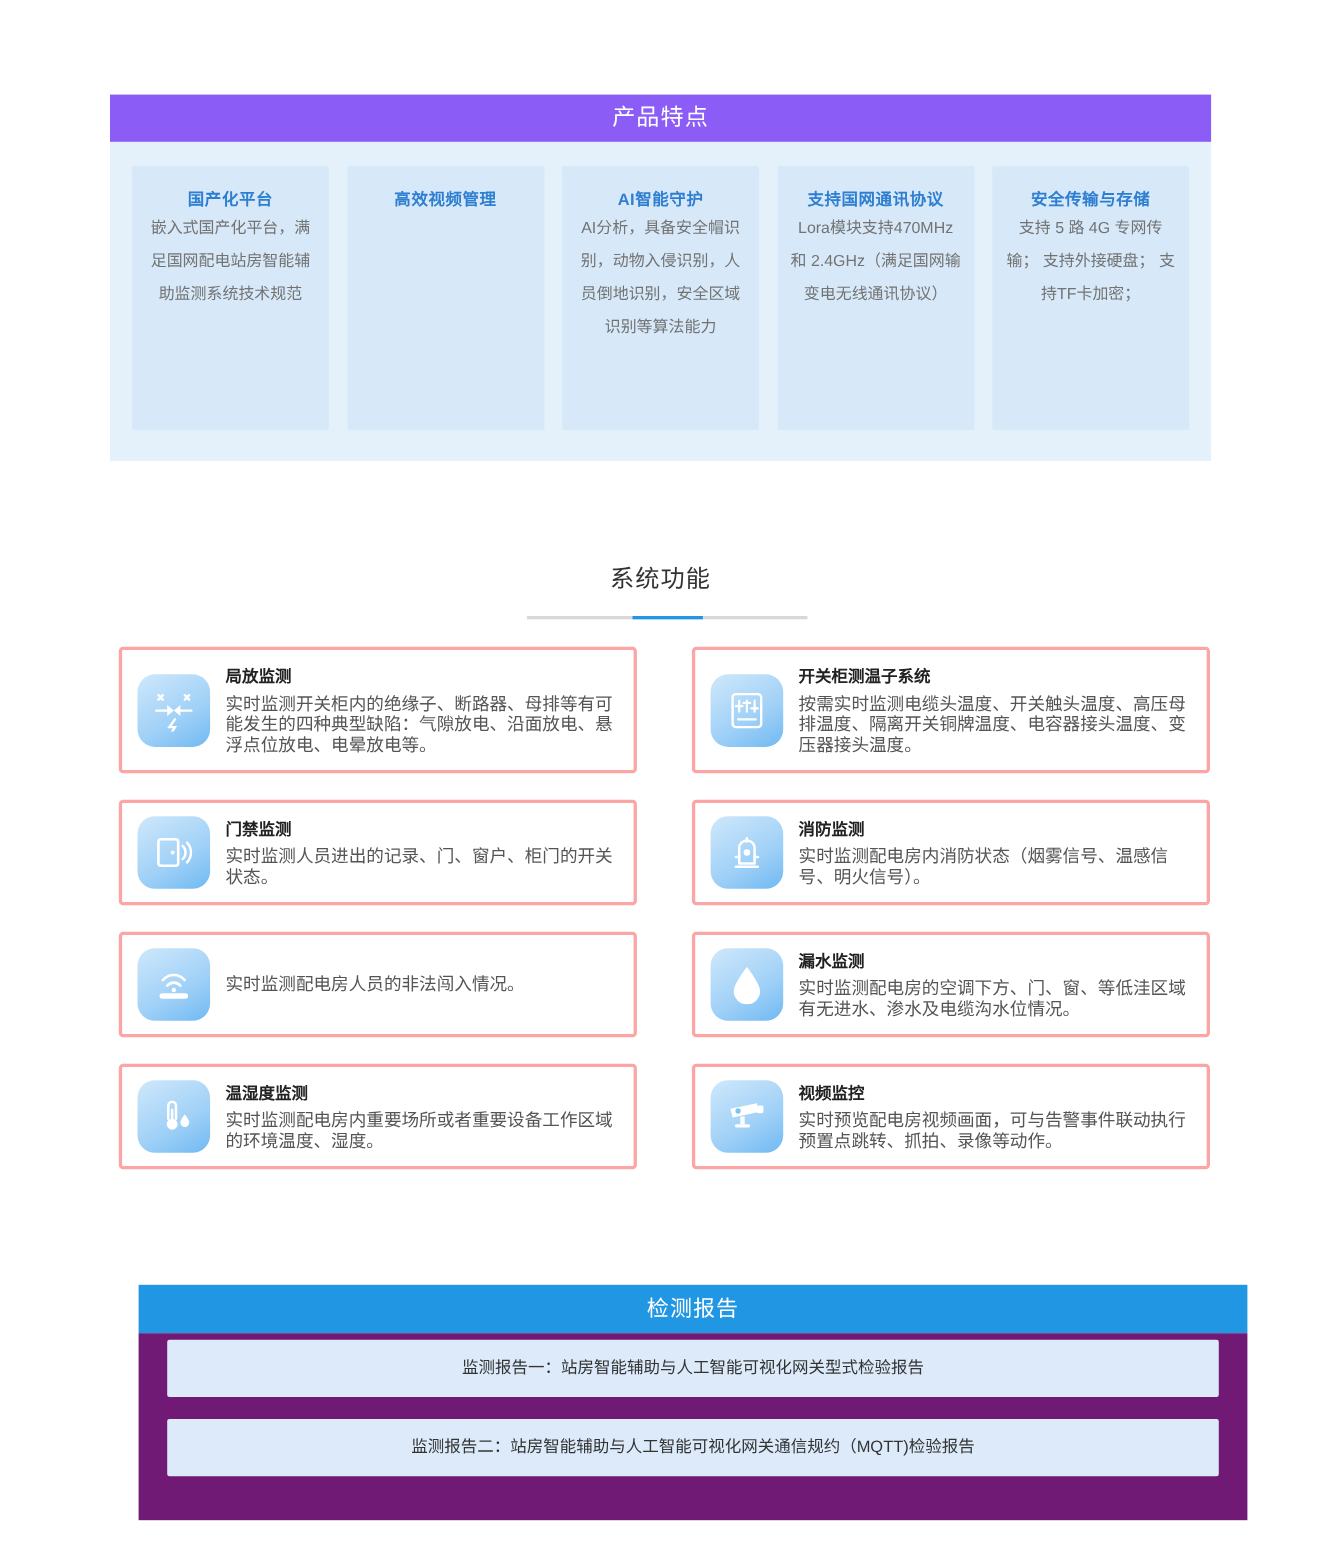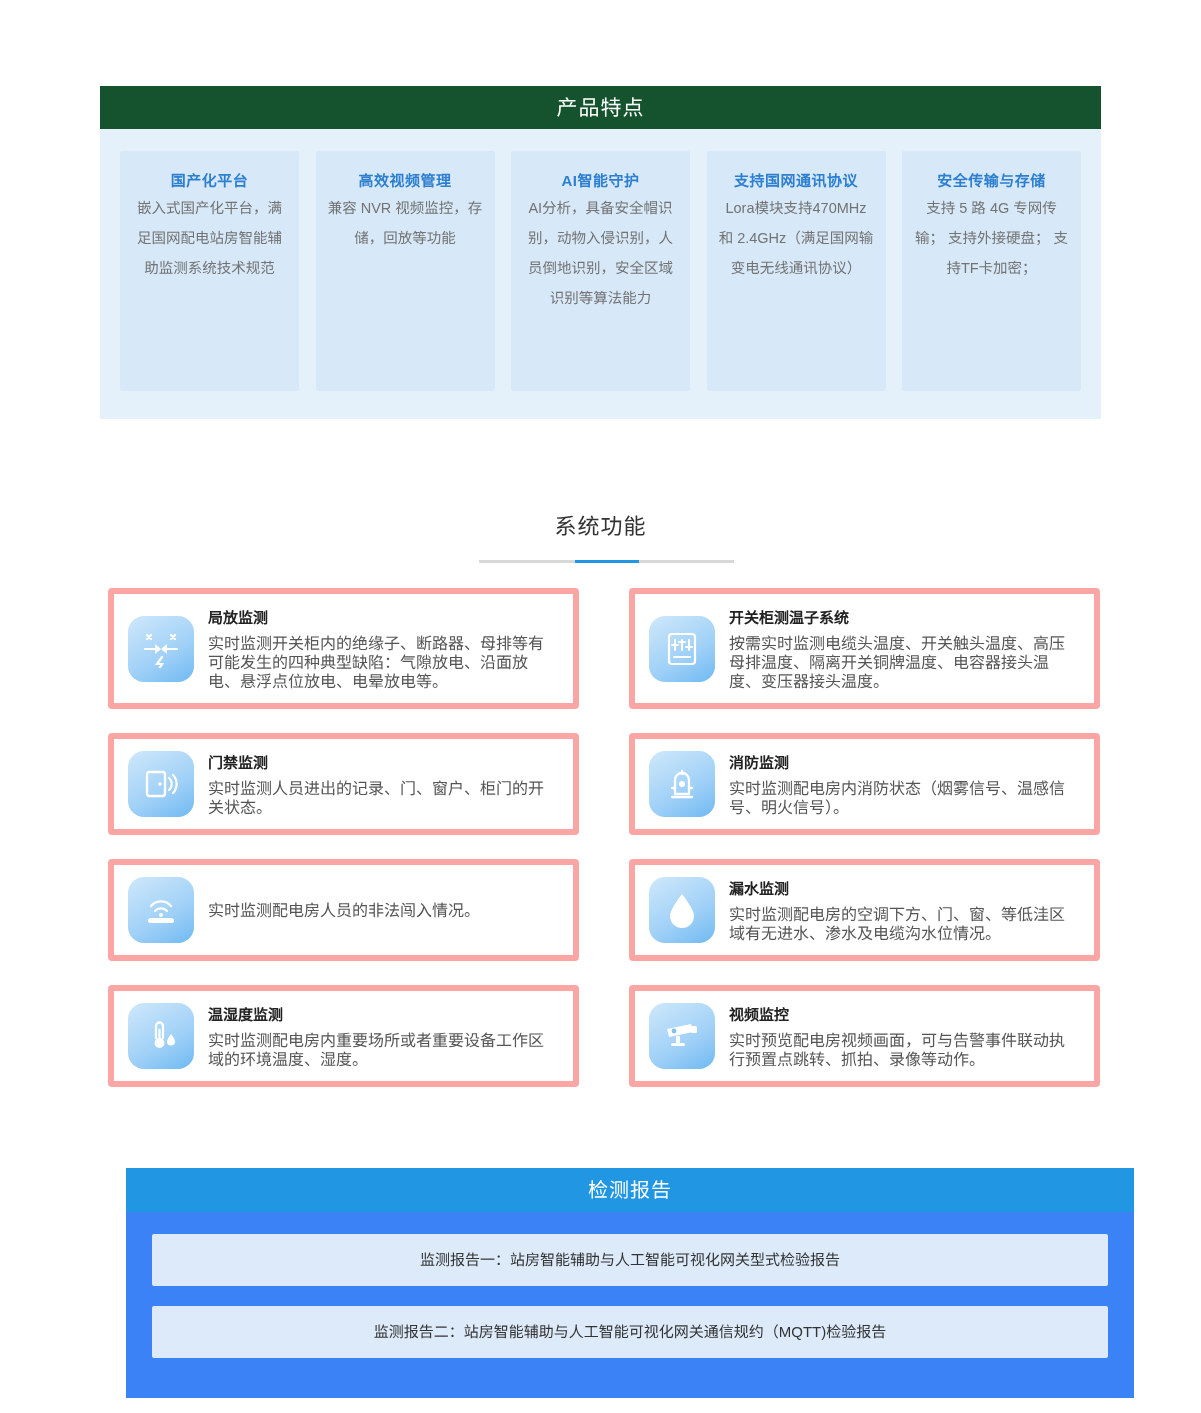--- a/index.html
+++ b/index.html
@@ -19,21 +19,21 @@
   }
 
   
   .features-section {
     position: absolute;
     left: 100px;
     top: 86px;
     width: 1001px;
   }
   .features-header {
-    background: #14532d;
+    background: #8b5cf6;
     color: #ffffff;
     text-align: center;
     font-size: 21px;
     line-height: 43px;
     height: 43px;
     letter-spacing: 1px;
   }
   .features-body {
     background: #e4f1fb;
     padding: 22px 20px 28px 20px;
@@ -95,21 +95,21 @@
     top: 588px;
     left: 108px;
     width: 993px;
     display: flex;
     flex-wrap: wrap;
     gap: 24px 50px;
   }
   .func-card {
     width: 471px;
     min-height: 94px;
-    border: 6px solid #fca5a5;
+    border: 3px solid #fca5a5;
     border-radius: 4px;
     background: #ffffff;
     display: flex;
     align-items: center;
     padding: 12px 14px 12px 14px;
   }
   .func-icon {
     width: 66px;
     height: 66px;
     border-radius: 16px;
@@ -144,22 +144,22 @@
   .reports-header {
     background: #2196e3;
     color: #ffffff;
     text-align: center;
     font-size: 20px;
     line-height: 44px;
     height: 44px;
     letter-spacing: 1px;
   }
   .reports-body {
-    background: #3b82f6;
-    padding: 22px 26px 40px 26px;
+    background: #701a75;
+    padding: 6px 26px 40px 26px;
   }
   .report-item {
     background: #dceafa;
     height: 52px;
     line-height: 52px;
     text-align: center;
     font-size: 15px;
     color: #333333;
     margin-bottom: 20px;
     border-radius: 2px;
@@ -175,21 +175,20 @@
     <div class="features-header">产品特点</div>
     <div class="features-body">
 
       <div class="feature-card">
         <div class="feature-title">国产化平台</div>
         <div class="feature-text">嵌入式国产化平台，满足国网配电站房智能辅助监测系统技术规范</div>
       </div>
 
       <div class="feature-card">
         <div class="feature-title">高效视频管理</div>
-        <div class="feature-text">兼容 NVR 视频监控，存储，回放等功能</div>
       </div>
 
       <div class="feature-card">
         <div class="feature-title">AI智能守护</div>
         <div class="feature-text">AI分析，具备安全帽识别，动物入侵识别，人员倒地识别，安全区域识别等算法能力</div>
       </div>
 
       <div class="feature-card">
         <div class="feature-title">支持国网通讯协议</div>
         <div class="feature-text">Lora模块支持470MHz

